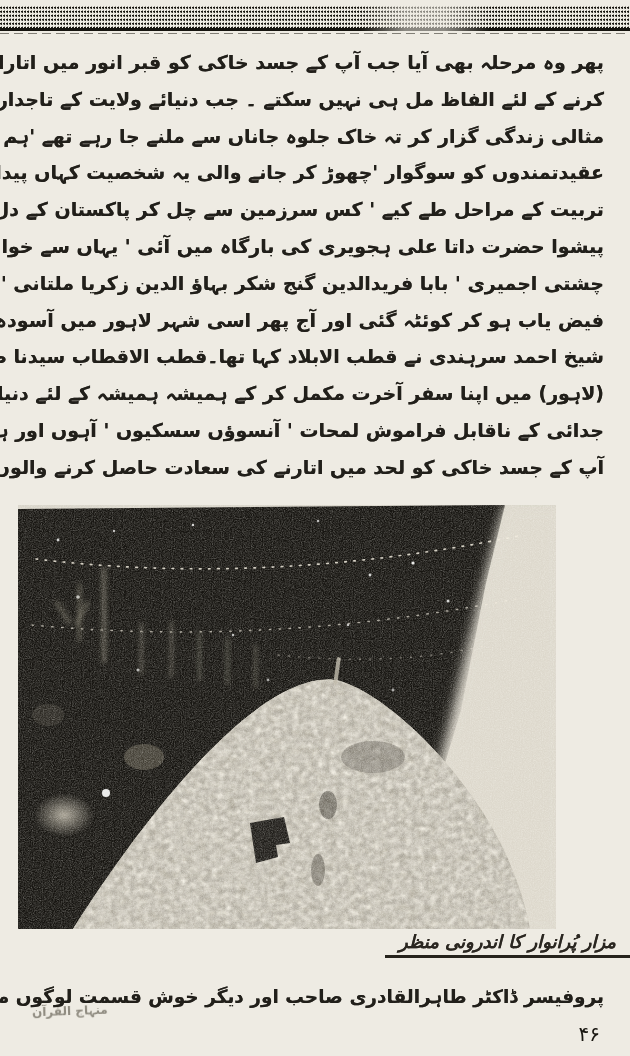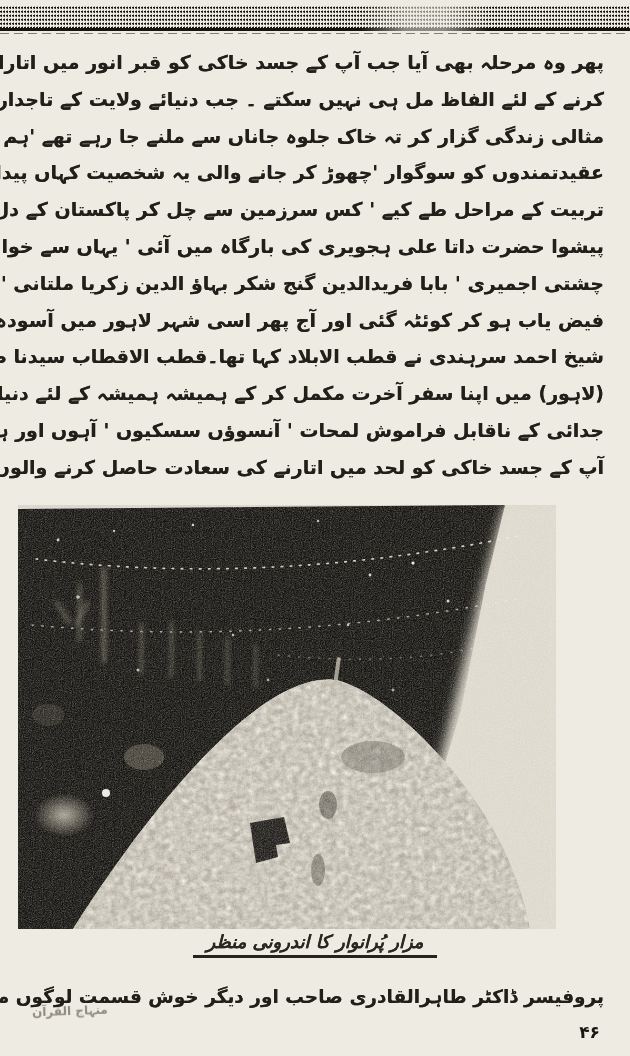--- a/index.html
+++ b/index.html
@@ -44,21 +44,21 @@
     text-shadow:0 0 .4px rgba(25,22,16,.75);
   }
 
   
   .photo-wrap{
     position:absolute;left:18px;top:505px;width:538px;height:424px;
   }
   .photo-wrap svg{display:block;}
 
   
-  .caption-row{position:absolute;left:0;right:0;top:931px;text-align:center;direction:rtl;}
+  .caption-row{position:absolute;left:0;right:0;top:931px;text-align:right;direction:rtl;}
   .caption{
     display:inline-block;
     font-size:18px;font-weight:bold;font-style:italic;
     color:#2a2620;
     padding:0 14px 3px 14px;
     border-bottom:3px solid #26231c;
     text-shadow:0 0 .4px rgba(25,22,16,.7);
   }
 
   
@@ -73,21 +73,21 @@
     font-size:12px;font-weight:bold;
     color:#8f8b80;
     transform:rotate(-2deg);
     filter:blur(.4px);
     direction:rtl;
   }
 
   
   .page-number{
     position:absolute;right:30px;top:1022px;
-    font-size:17px;font-weight:bold;
+    font-size:20px;font-weight:normal;
     letter-spacing:3px;
     color:#191711;
   }
 </style>
 </head>
 <body>
 
 <div class="page">
 
   <div class="halftone-band"></div>

